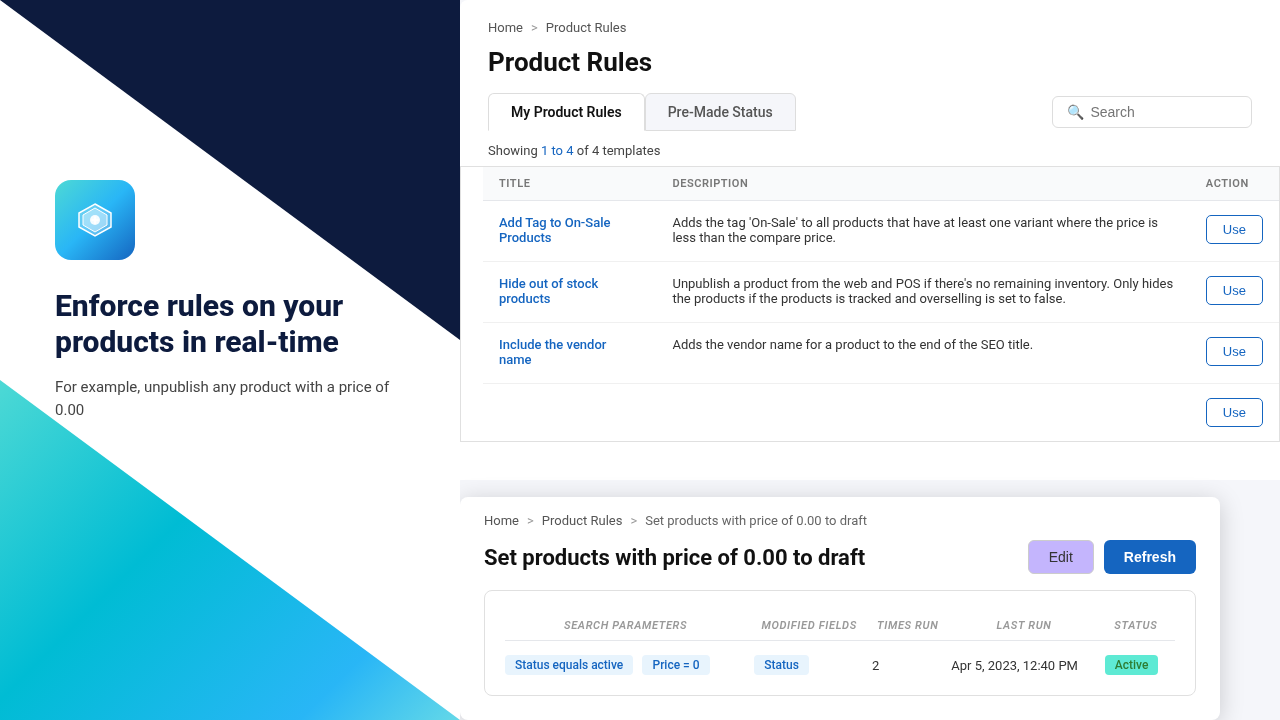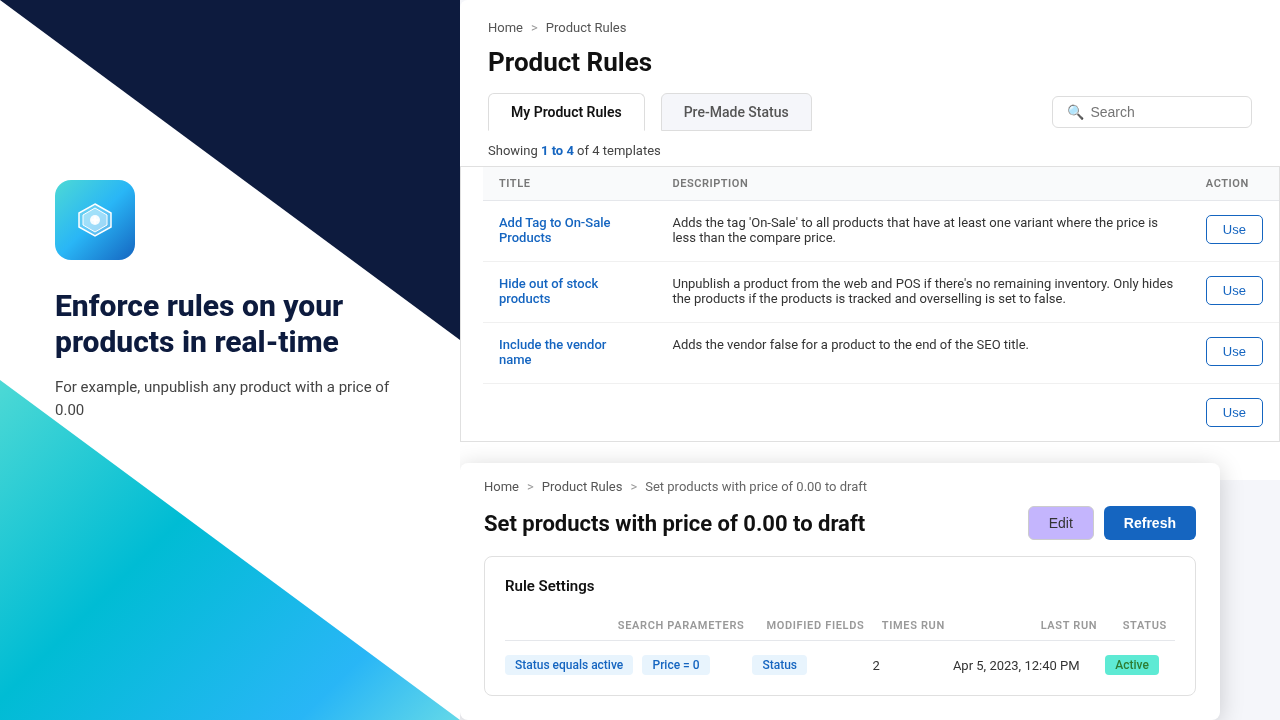--- a/index.html
+++ b/index.html
@@ -142,21 +142,21 @@
     
     .tabs-row {
       display: flex;
       align-items: center;
       justify-content: space-between;
       padding: 0 28px 0;
       border-bottom: none;
     }
     .tabs {
       display: flex;
-      gap: 16px;
+      gap: 0;
       align-items: flex-end;
     }
     .tab {
       padding: 10px 22px;
       border-radius: 6px 6px 0 0;
       font-size: 14px;
       font-weight: 500;
       cursor: pointer;
       border: 1px solid #ddd;
       background: white;
@@ -204,21 +204,21 @@
       overflow: hidden;
       padding-left: 22px;
     }
     .showing-text {
       font-size: 13px;
       color: #444;
       padding: 12px 28px 8px;
     }
     .showing-link {
       color: #1565c0;
-      font-weight: 700;
+      font-weight: 400;
     }
 
     table {
       width: 100%;
       border-collapse: collapse;
     }
     thead tr {
       background: #f9fafb;
       border-bottom: 1px solid #e5e7eb;
     }
@@ -339,27 +339,28 @@
     }
     .settings-table {
       width: 100%;
       border-collapse: collapse;
     }
     .settings-table thead tr {
       background: transparent;
       border-bottom: 1px solid #e5e7eb;
     }
     .settings-table thead th {
-      text-align: right;
+      text-align: center;
       padding: 8px 8px 8px 0;
       font-size: 11px;
       font-weight: 600;
       color: #999;
       letter-spacing: 0.06em;
       text-transform: uppercase;
+      font-style: italic;
     }
     .settings-table tbody td {
       padding: 14px 8px 0 0;
       font-size: 13px;
       color: #333;
       vertical-align: middle;
     }
     .tag-badge {
       display: inline-block;
       background: #e8f4fd;
@@ -467,21 +468,21 @@
             </td>
             <td>
               <button class="use-btn">Use</button>
             </td>
           </tr>
           <tr>
             <td>
               <a class="rule-name-link">Include the vendor name</a>
             </td>
             <td>
-              <span>Adds the vendor false for a product to the end of the SEO title.</span>
+              <span>Adds the vendor name for a product to the end of the SEO title.</span>
             </td>
             <td>
               <button class="use-btn">Use</button>
             </td>
           </tr>
           <tr>
             <td></td>
             <td></td>
             <td>
               <button class="use-btn">Use</button>
@@ -503,21 +504,20 @@
 
     <div class="overlay-header">
       <div class="overlay-title">Set products with price of 0.00 to draft</div>
       <div class="overlay-actions">
         <button class="edit-btn">Edit</button>
         <button class="refresh-btn">Refresh</button>
       </div>
     </div>
 
     <div class="rule-settings-card">
-      <div class="rule-settings-title">Rule Settings</div>
       <table class="settings-table">
         <thead>
           <tr>
             <th>SEARCH PARAMETERS</th>
             <th>MODIFIED FIELDS</th>
             <th>TIMES RUN</th>
             <th>LAST RUN</th>
             <th>STATUS</th>
           </tr>
         </thead>

